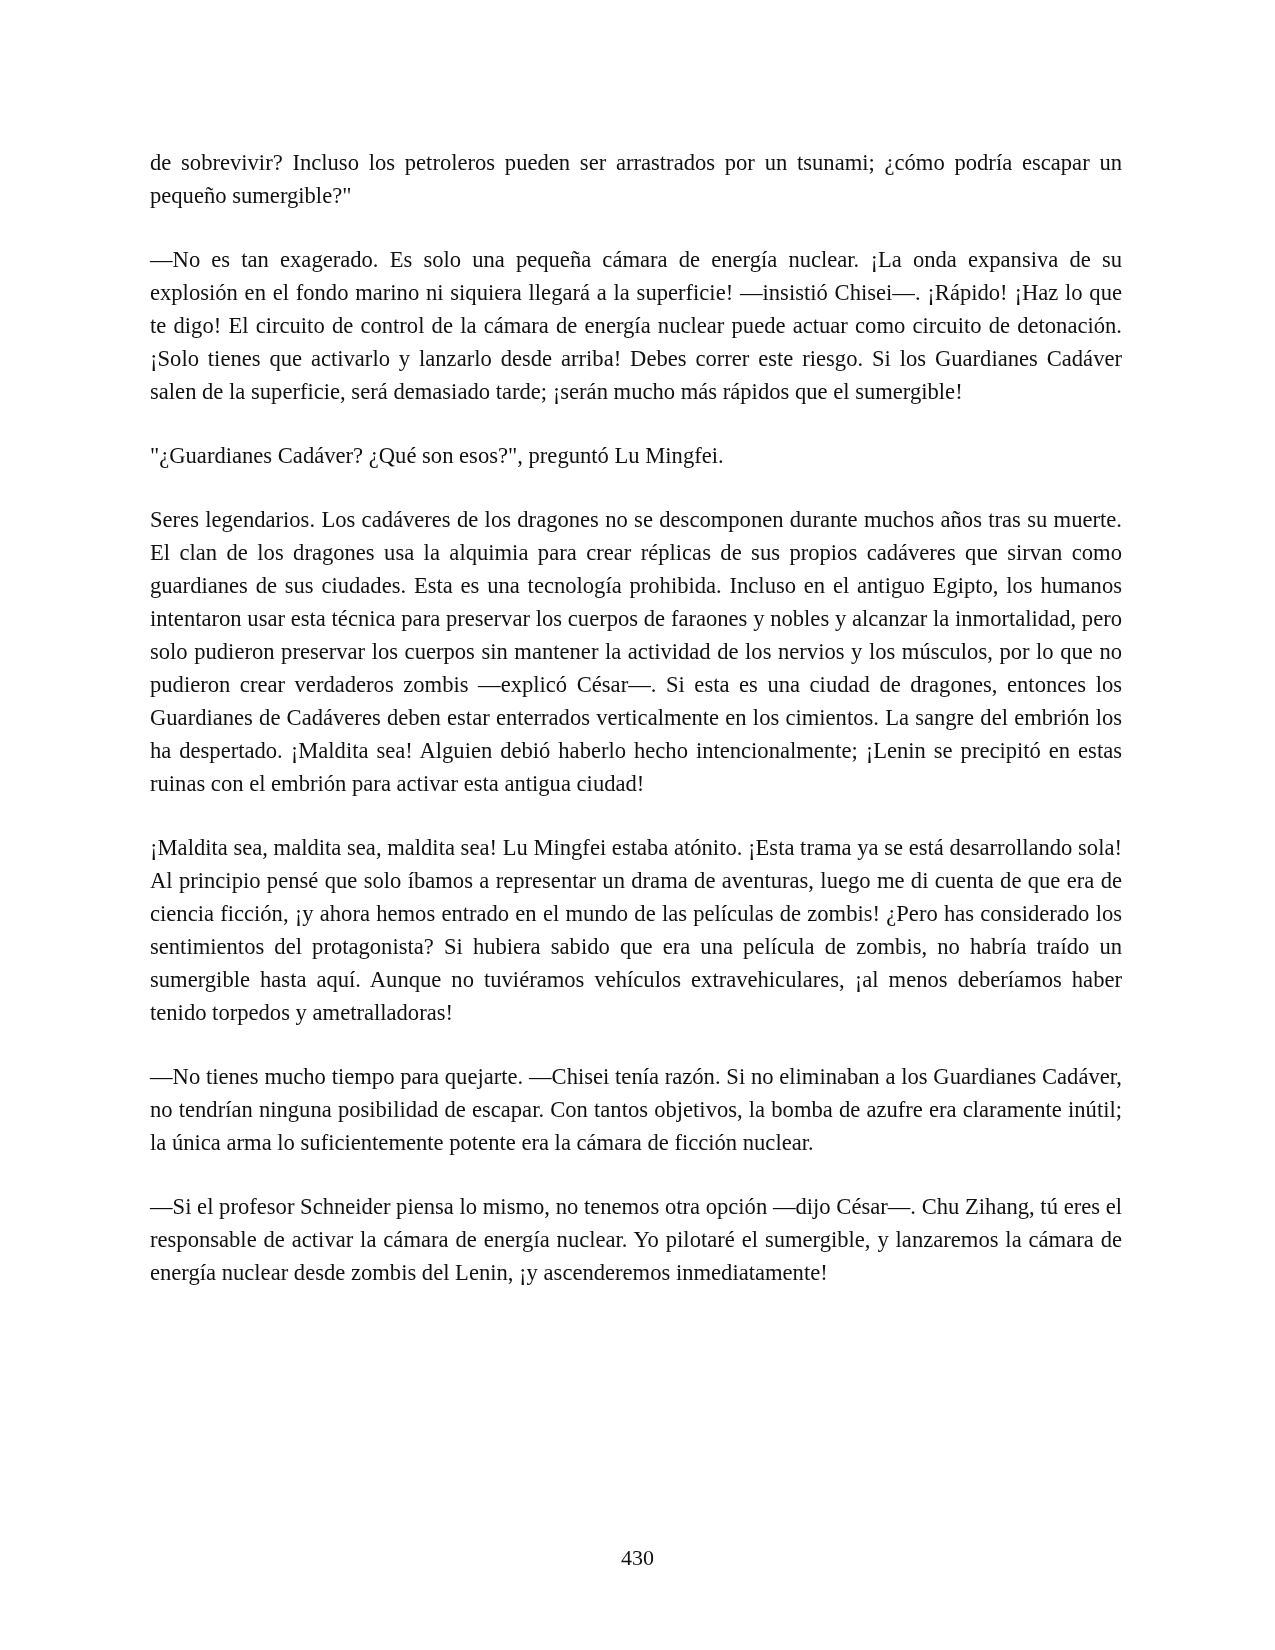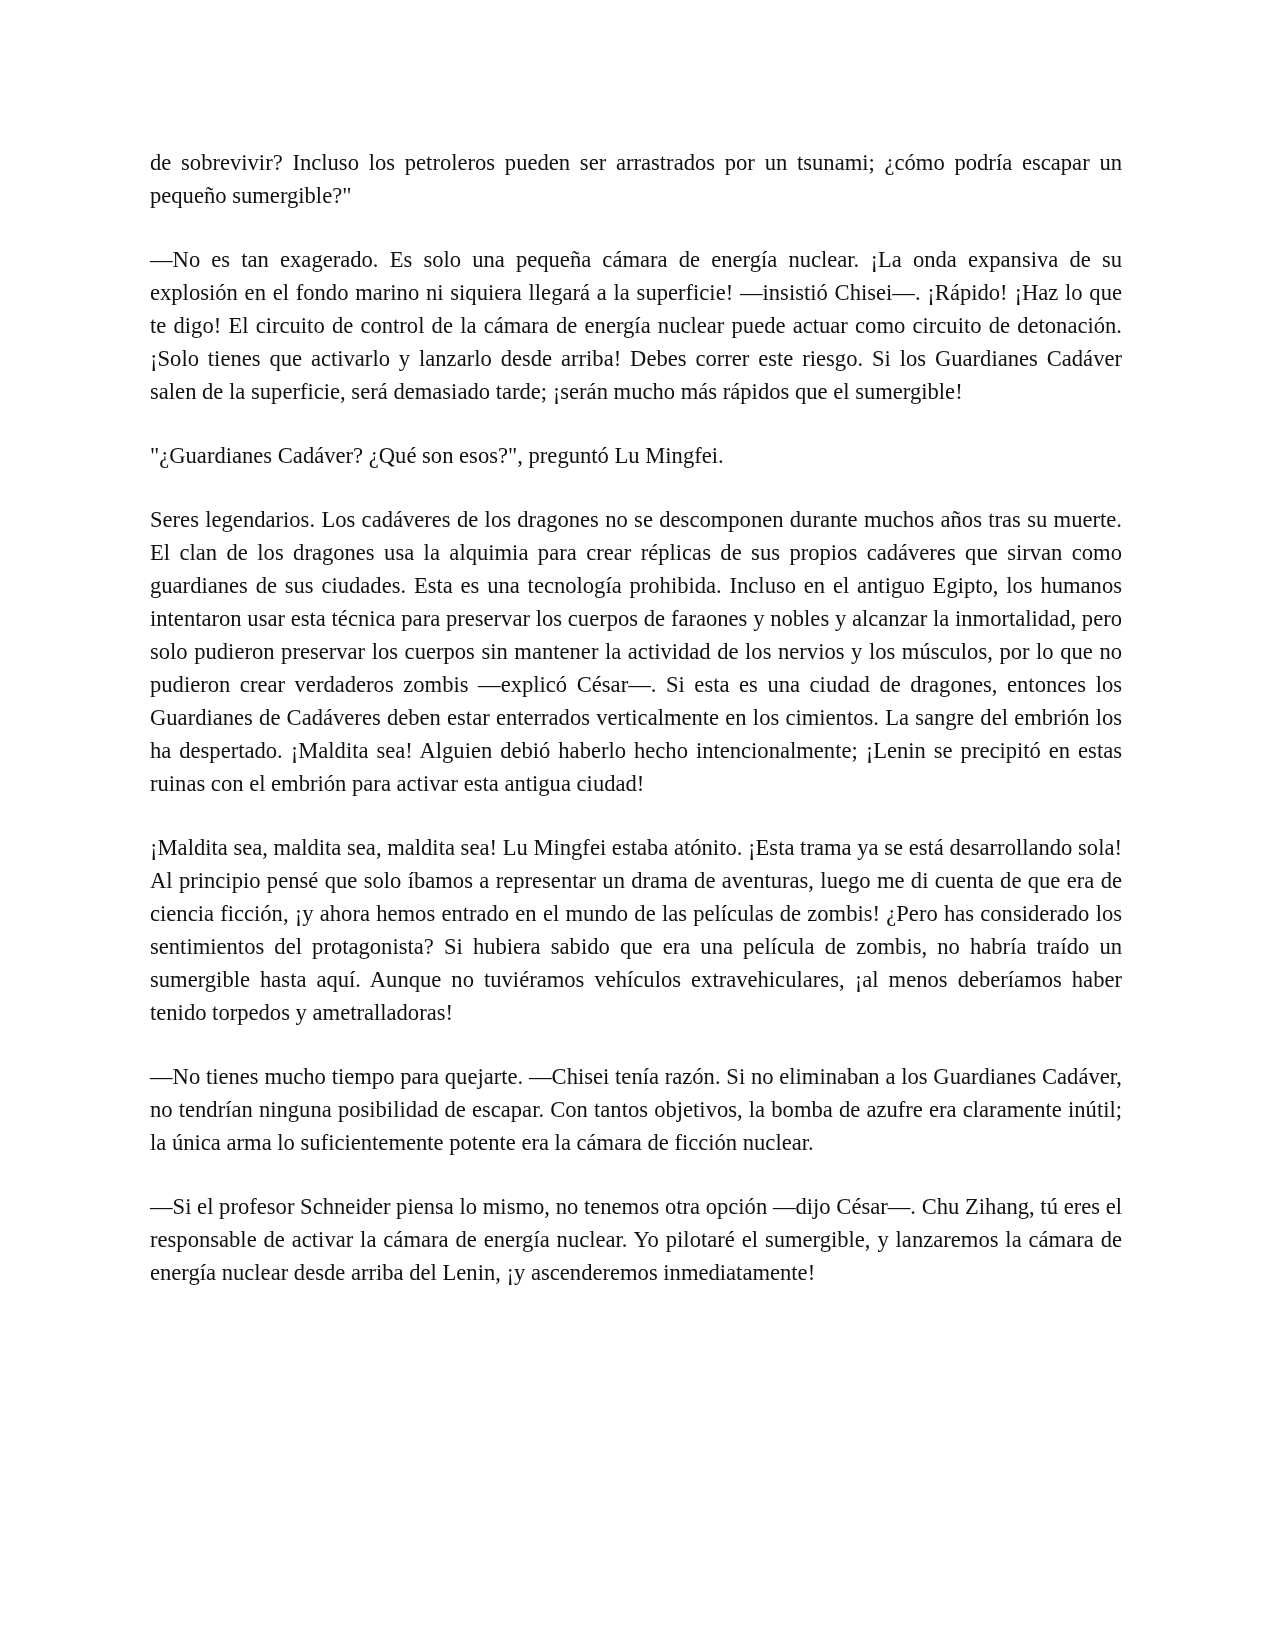--- a/index.html
+++ b/index.html
@@ -52,15 +52,16 @@
 <body>
 
 <div class="page">
   <div class="body-text">
     <p>de sobrevivir? Incluso los petroleros pueden ser arrastrados por un tsunami; ¿cómo podría escapar un pequeño sumergible?"</p>
     <p>—No es tan exagerado. Es solo una pequeña cámara de energía nuclear. ¡La onda expansiva de su explosión en el fondo marino ni siquiera llegará a la superficie! —insistió Chisei—. ¡Rápido! ¡Haz lo que te digo! El circuito de control de la cámara de energía nuclear puede actuar como circuito de detonación. ¡Solo tienes que activarlo y lanzarlo desde arriba! Debes correr este riesgo. Si los Guardianes Cadáver salen de la superficie, será demasiado tarde; ¡serán mucho más rápidos que el sumergible!</p>
     <p>"¿Guardianes Cadáver? ¿Qué son esos?", preguntó Lu Mingfei.</p>
     <p>Seres legendarios. Los cadáveres de los dragones no se descomponen durante muchos años tras su muerte. El clan de los dragones usa la alquimia para crear réplicas de sus propios cadáveres que sirvan como guardianes de sus ciudades. Esta es una tecnología prohibida. Incluso en el antiguo Egipto, los humanos intentaron usar esta técnica para preservar los cuerpos de faraones y nobles y alcanzar la inmortalidad, pero solo pudieron preservar los cuerpos sin mantener la actividad de los nervios y los músculos, por lo que no pudieron crear verdaderos zombis —explicó César—. Si esta es una ciudad de dragones, entonces los Guardianes de Cadáveres deben estar enterrados verticalmente en los cimientos. La sangre del embrión los ha despertado. ¡Maldita sea! Alguien debió haberlo hecho intencionalmente; ¡Lenin se precipitó en estas ruinas con el embrión para activar esta antigua ciudad!</p>
     <p>¡Maldita sea, maldita sea, maldita sea! Lu Mingfei estaba atónito. ¡Esta trama ya se está desarrollando sola! Al principio pensé que solo íbamos a representar un drama de aventuras, luego me di cuenta de que era de ciencia ficción, ¡y ahora hemos entrado en el mundo de las películas de zombis! ¿Pero has considerado los sentimientos del protagonista? Si hubiera sabido que era una película de zombis, no habría traído un sumergible hasta aquí. Aunque no tuviéramos vehículos extravehiculares, ¡al menos deberíamos haber tenido torpedos y ametralladoras!</p>
     <p>—No tienes mucho tiempo para quejarte. —Chisei tenía razón. Si no eliminaban a los Guardianes Cadáver, no tendrían ninguna posibilidad de escapar. Con tantos objetivos, la bomba de azufre era claramente inútil; la única arma lo suficientemente potente era la cámara de ficción nuclear.</p>
-    <p>—Si el profesor Schneider piensa lo mismo, no tenemos otra opción —dijo César—. Chu Zihang, tú eres el responsable de activar la cámara de energía nuclear. Yo pilotaré el sumergible, y lanzaremos la cámara de energía nuclear desde arriba del Lenin, ¡y ascenderemos inmediatamente!</p>
+    <p>—Si el profesor Schneider piensa lo mismo, no tenemos otra opción —dijo César—. Chu Zihang, tú eres el responsable de activar la cámara de energía nuclear. Yo pilotaré el sumergible, y lanzaremos la cámara de energía nuclear desde zombis del Lenin, ¡y ascenderemos inmediatamente!</p>
   </div>
+  <div class="page-number">430</div>
 </div>
 
 </body></html>

